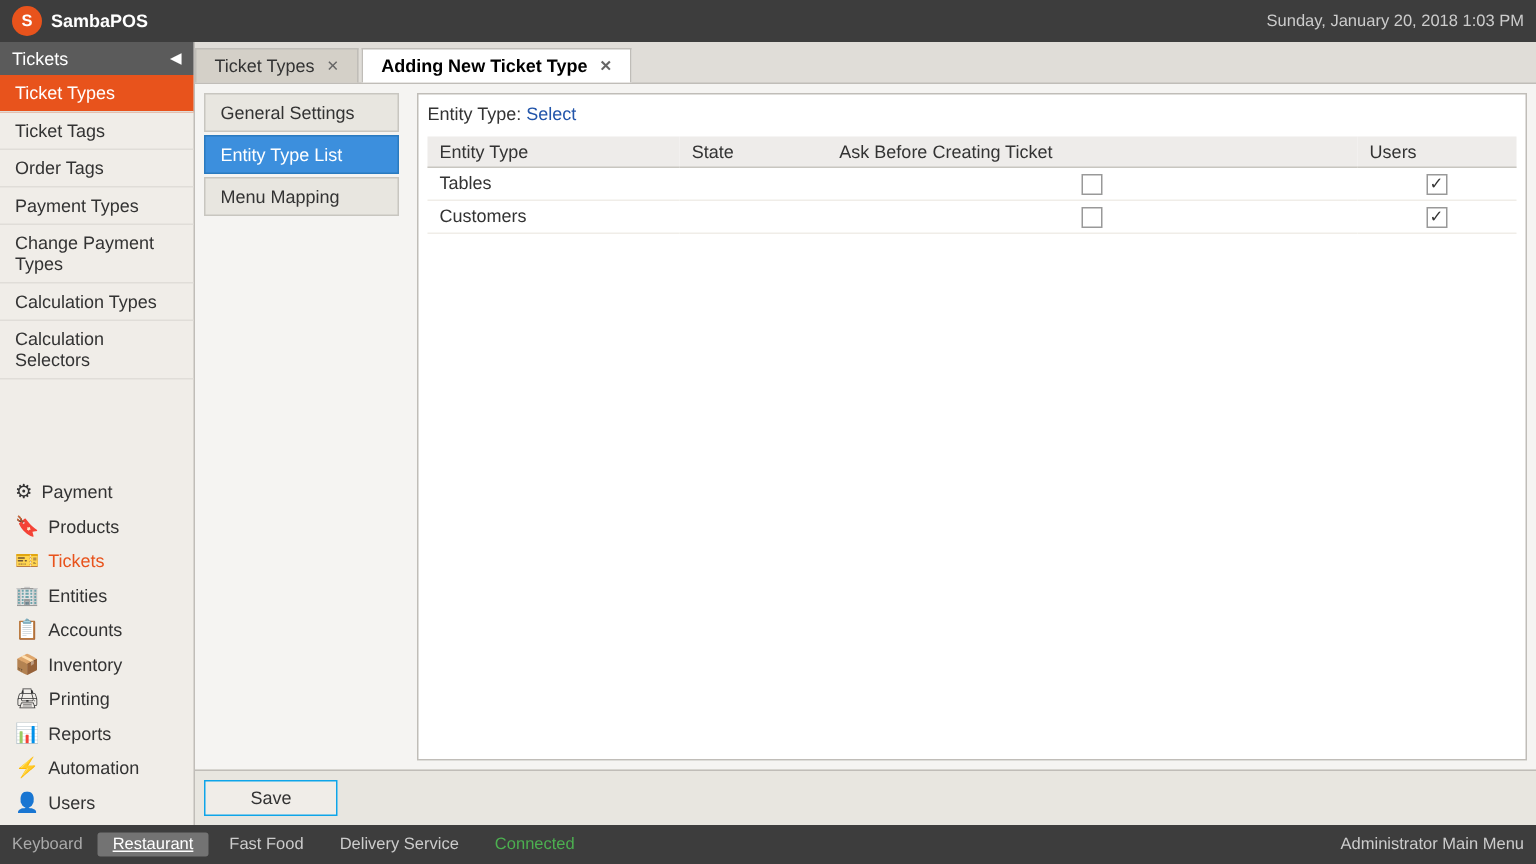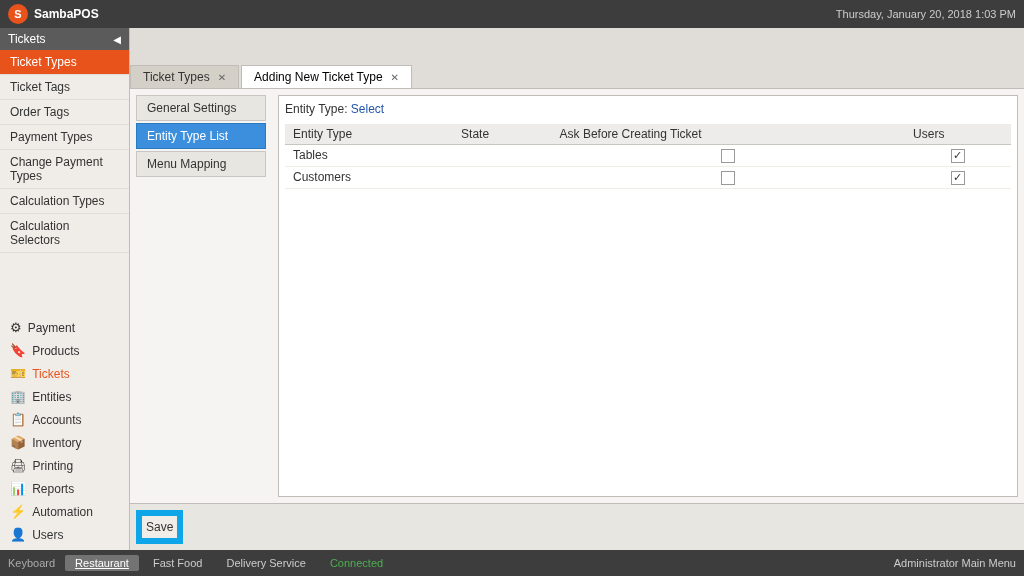--- a/index.html
+++ b/index.html
@@ -122,23 +122,22 @@
       margin-right: 2px;
       cursor: pointer;
       font-size: 12px;
       color: #333;
       display: flex;
       align-items: center;
       gap: 6px;
     }
     .tab.active {
       background: white;
-      font-weight: normal;
+      font-weight: bold;
       color: #000;
-      margin-top: 33px;
     }
     .tab .close-btn {
       font-size: 10px;
       color: #666;
       cursor: pointer;
       margin-left: 2px;
     }
 
     
     #inner-content {
@@ -233,23 +232,23 @@
       color: #333;
     }
 
     
     #save-bar {
       padding: 6px;
       border-top: 1px solid #c0bdb8;
       background: #e8e6e0;
     }
     #save-btn {
-      padding: 4px 4px;
+      padding: 4px 30px;
       background: #f0ede8;
-      border: 6px solid #0ea5e9;
+      border: 1px solid #0ea5e9;
       cursor: pointer;
       font-size: 12px;
       color: #333;
     }
 
     
     #status-bar {
       height: 26px;
       background: #3d3d3d;
       display: flex;
@@ -292,21 +291,21 @@
     }
   </style>
 </head>
 <body>
 
 <div id="top-bar">
   <div class="logo">
     <div class="logo-icon">S</div>
     <span>SambaPOS</span>
   </div>
-  <div class="datetime">Thursday, January 20, 2018 1:03 PM</div>
+  <div class="datetime">Sunday, January 20, 2018 1:03 PM</div>
 </div>
 
 <div id="main-layout">
 
   <div id="left-sidebar">
     <div id="sidebar-header">
       <span>Tickets</span>
       <span class="collapse-icon">◀</span>
     </div>
 

